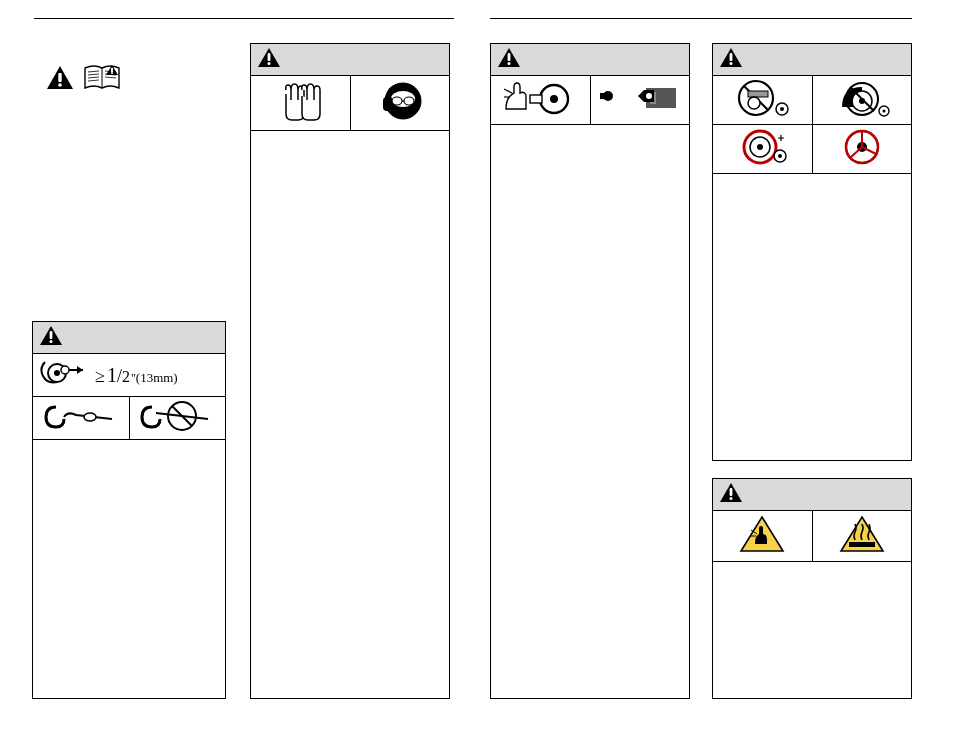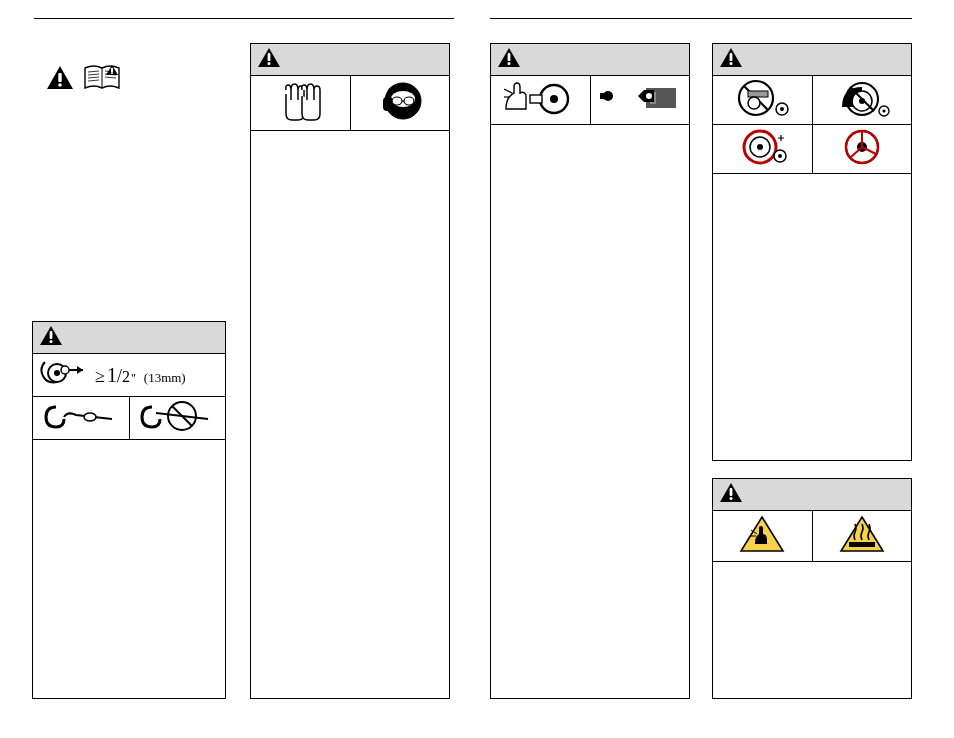--- a/index.html
+++ b/index.html
@@ -57,21 +57,21 @@
 
   .dim-text {
     font-family: "Times New Roman", serif;
     font-size: 18px;
     display: inline-flex;
     align-items: baseline;
   }
   .dim-text .ge { font-size: 18px; margin-right: 2px; }
   .dim-text .num { font-size: 20px; }
   .dim-text .inch { font-size: 12px; margin-left: 1px; }
-  .dim-text .mm { font-size: 13px; margin-left:8px; }
+  .dim-text .mm { font-size: 13px; margin-left:0; }
 </style>
 </head>
 <body>
 
 <div class="page page-left"></div>
 <div class="page page-right"></div>
 
 <div class="inline-icons" style="left:46px; top:62px;">
   <span>
     <svg width="28" height="25" viewBox="0 0 28 25">

